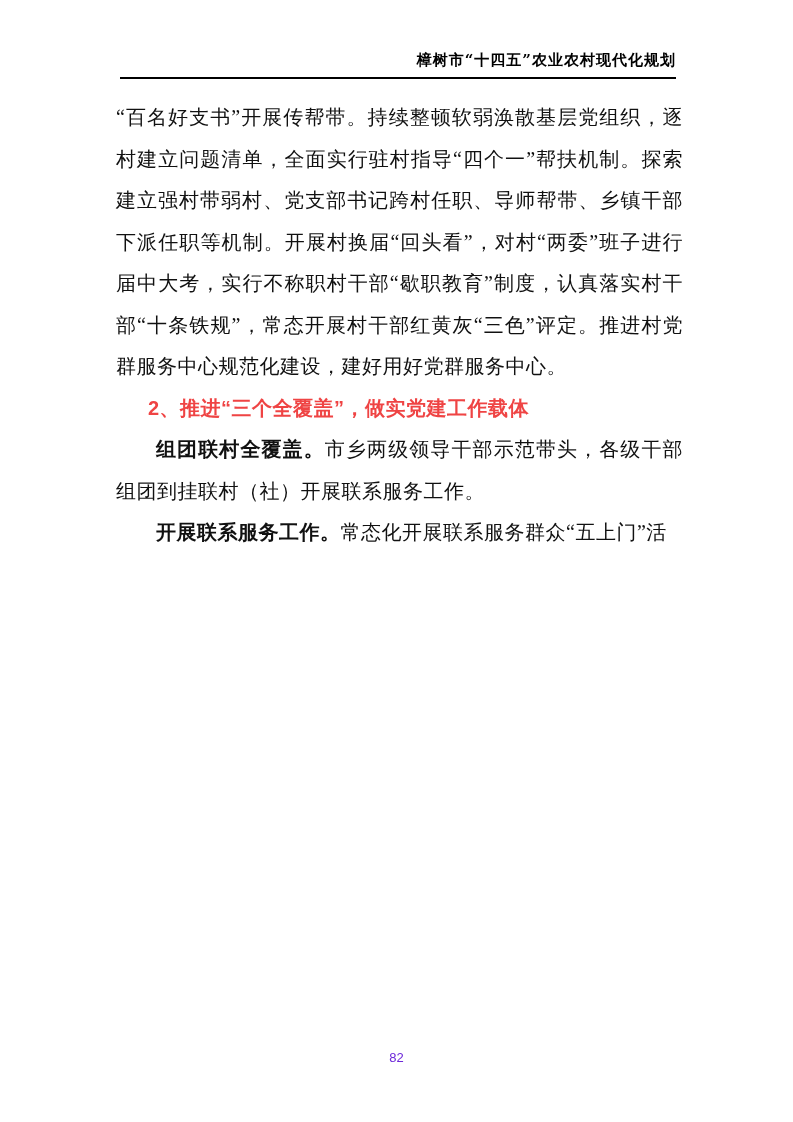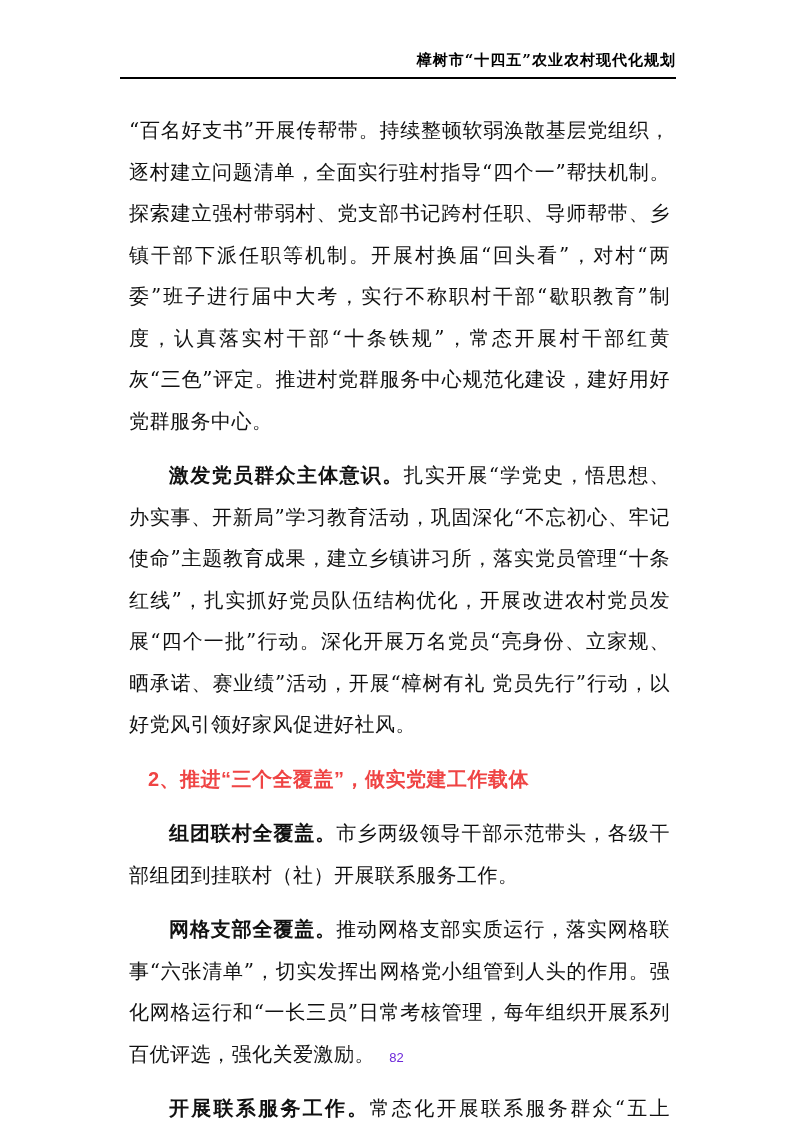--- a/index.html
+++ b/index.html
@@ -43,21 +43,22 @@
     width: 567px;
     font-size: 20px;
     line-height: 41.5px;
     letter-spacing: 0.5px;
     text-align: justify;
     text-justify: inter-character;
     word-break: break-all;
     color: #111111;
   }
   .para {
-    margin: 13px;
+    margin: 0;
+    font-family: Liberation Serif, serif;
   }
   .indent {
     text-indent: 2em;
   }
   .lead {
     font-weight: 700;
   }
   .section-heading {
     margin: 0;
     font-family: "Liberation Sans", sans-serif;
@@ -84,27 +85,25 @@
 <div class="page">
 
   <div class="header-title">樟树市“十四五”农业农村现代化规划</div>
 
   <div class="header-rule"></div>
 
   <div class="body-text">
 
     <p class="para"><span>“百名好支书”开展传帮带。持续整顿软弱涣散基层党组织，逐村建立问题清单，全面实行驻村指导“四个一”帮扶机制。探索建立强村带弱村、党支部书记跨村任职、导师帮带、乡镇干部下派任职等机制。开展村换届“回头看”，对村“两委”班子进行届中大考，实行不称职村干部“歇职教育”制度，认真落实村干部“十条铁规”，常态开展村干部红黄灰“三色”评定。推进村党群服务中心规范化建设，建好用好党群服务中心。</span></p>
 
-    <p class="para indent"><b class="lead">激发党员群众主体意识。</b><span>扎实开展“学党史，悟思想、办实事、开新局”学习教育活动，巩固深化“不忘初心、牢记使命”主题教育成果，建立乡镇讲习所，落实党员管理“十条红线”，扎实抓好党员队伍结构优化，开展改进农村党员发展“四个一批”行动。深化开展万名党员“亮身份、立家规、晒承诺、赛业绩”活动，开展“樟树有礼 党员先行”行动，以好党风引领好家风促进好社风。</span></p>
 
     <p class="section-heading">2、推进“三个全覆盖”，做实党建工作载体</p>
 
     <p class="para indent"><b class="lead">组团联村全覆盖。</b><span>市乡两级领导干部示范带头，各级干部组团到挂联村（社）开展联系服务工作。</span></p>
 
-    <p class="para indent"><b class="lead">网格支部全覆盖。</b><span>推动网格支部实质运行，落实网格联事“六张清单”，切实发挥出网格党小组管到人头的作用。强化网格运行和“一长三员”日常考核管理，每年组织开展系列百优评选，强化关爱激励。</span></p>
 
     <p class="para indent"><b class="lead">开展联系服务工作。</b><span>常态化开展联系服务群众“五上门”活</span></p>
 
   </div>
 
   <div class="footer"><span>82</span></div>
 
 </div>
 
 </body></html>

